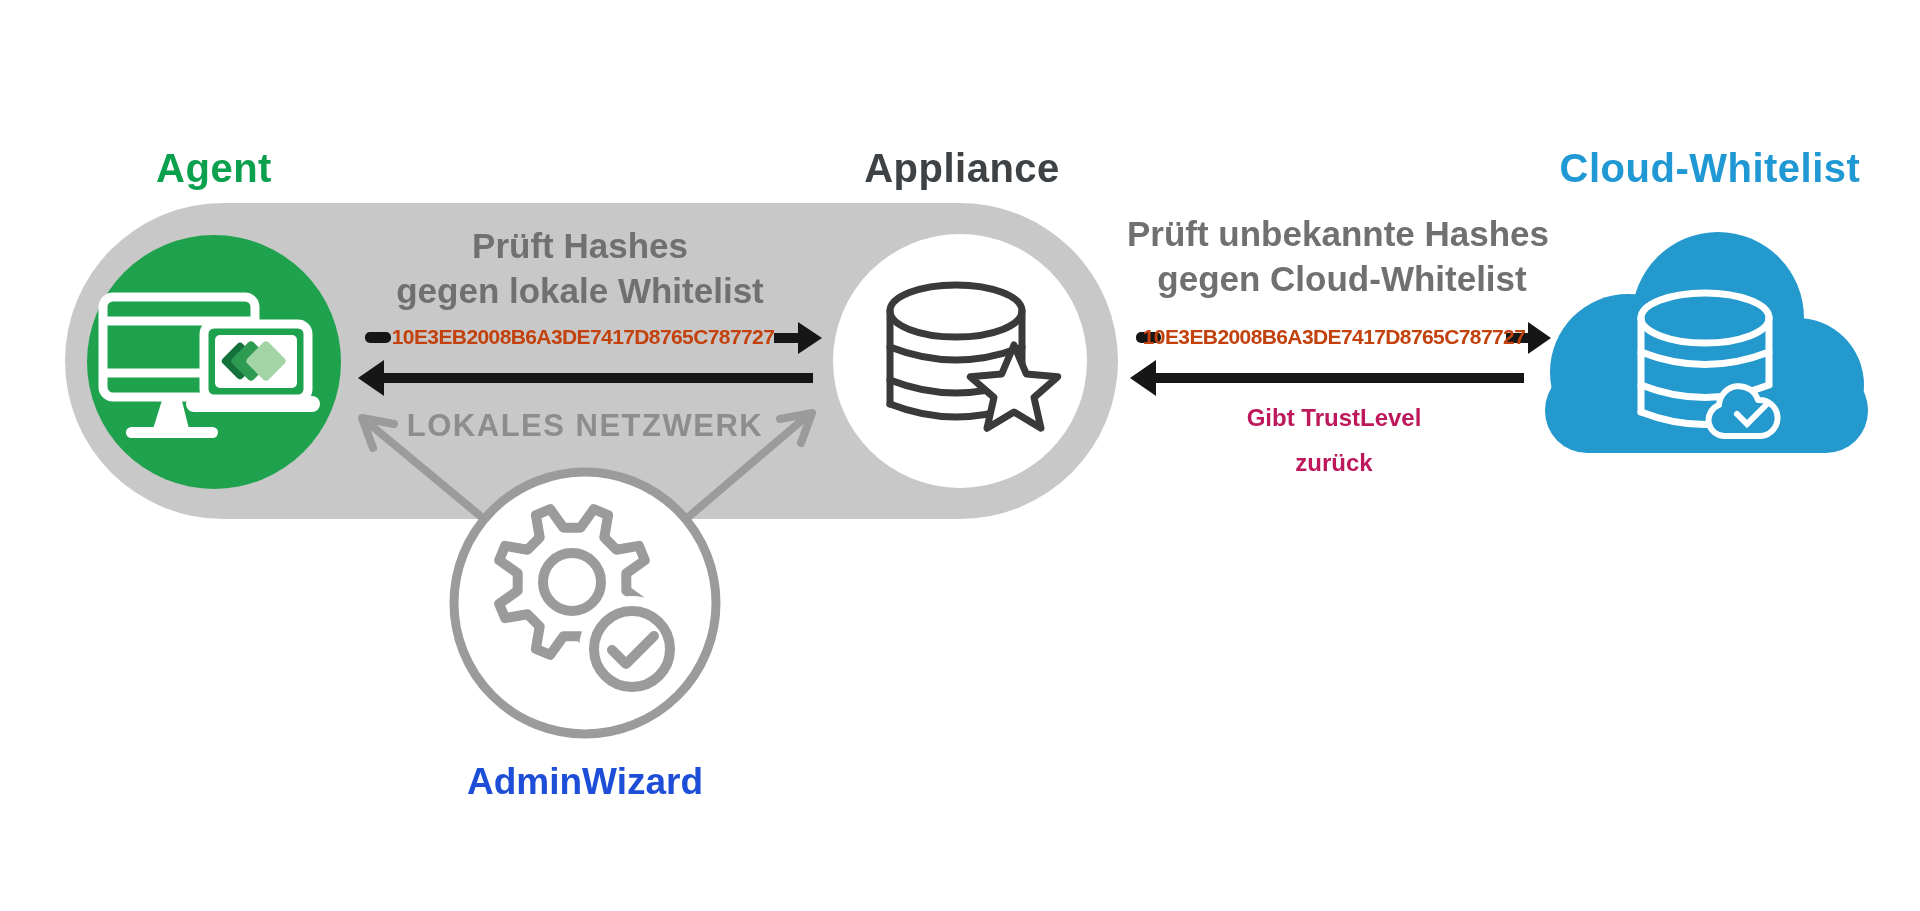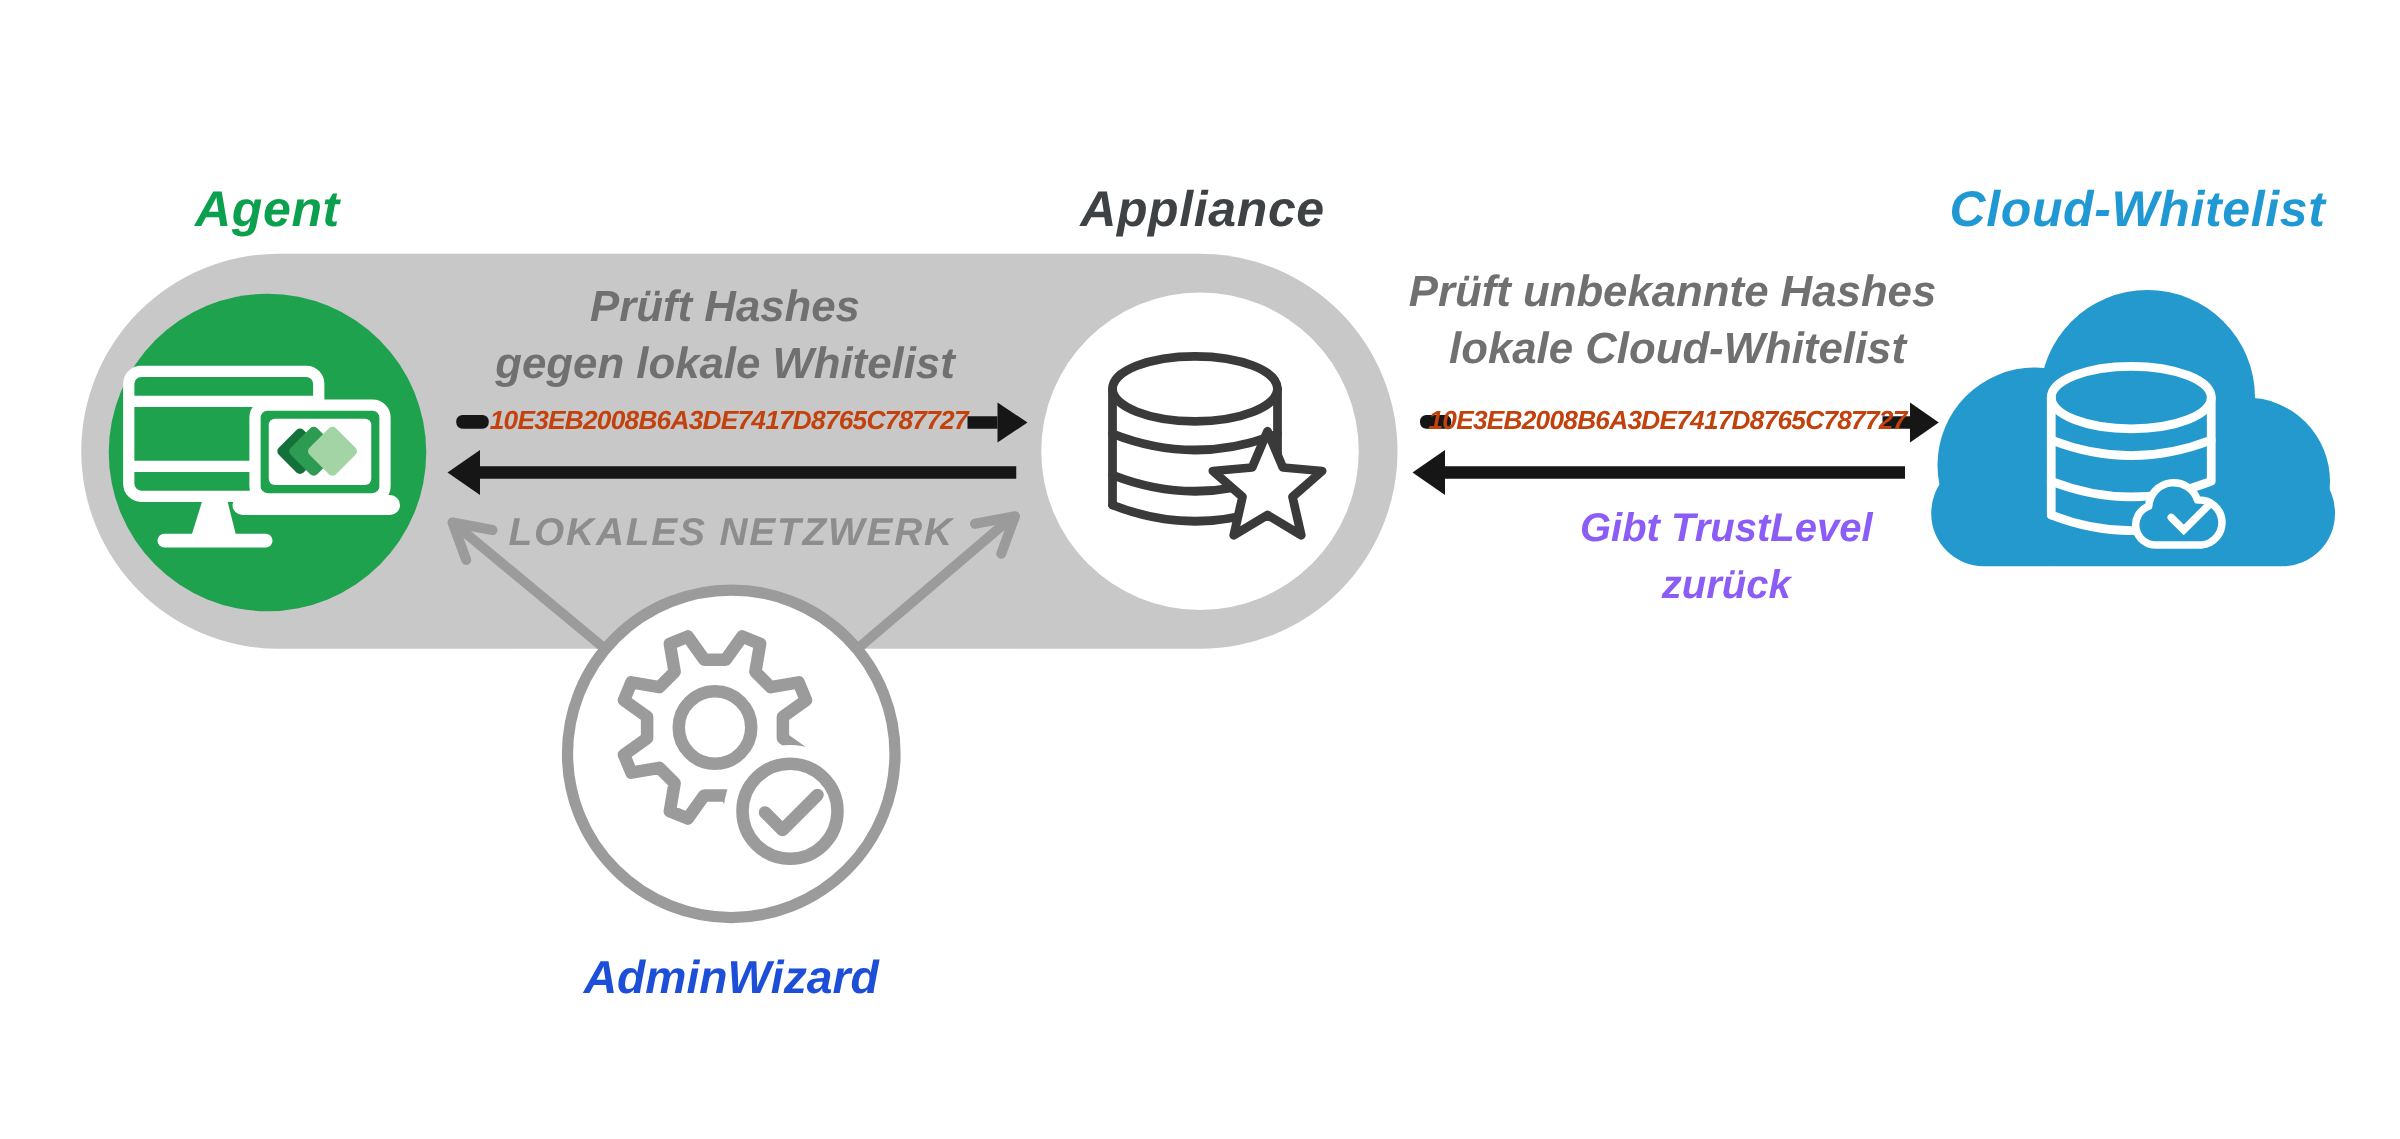--- a/index.html
+++ b/index.html
@@ -1,29 +1,29 @@
 <!DOCTYPE html>
 <html><head>
 <meta charset="utf-8">
 <style>
   html,body{margin:0;padding:0;background:#ffffff;}
   .stage{
     position:relative;width:1920px;height:911px;background:#ffffff;
-    font-family:"Liberation Sans", sans-serif;overflow:hidden;font-style:italic;
+    font-family:"Liberation Sans", sans-serif;overflow:hidden;
   }
   .stage svg{position:absolute;left:0;top:0;}
   .txt{position:absolute;transform:translateX(-50%);white-space:nowrap;text-align:center;}
   .node-label{font-size:40px;font-weight:700;letter-spacing:.5px;}
   .node-label.agent{color:#0BA04E;}
   .node-label.appliance{color:#3E4245;}
   .node-label.cloud{color:#2098D4;}
   .flow-line{font-size:35px;font-weight:700;color:#707070;}
   .hash{font-size:21px;font-weight:700;color:#c2410c;letter-spacing:-0.6px;}
   .network{font-size:31px;font-weight:700;color:#8D8D8D;letter-spacing:1.5px;}
-  .return-line{font-size:32px;font-weight:700;color:#8b5cf6;margin-left:47px;}
+  .return-line{font-size:24px;font-weight:700;color:#be185d;}
   .admin-label{font-size:37px;font-weight:700;color:#1d4ed8;}
 </style>
 </head>
 <body>
 
 <div class="stage">
 
   <svg width="1920" height="911" viewBox="0 0 1920 911">
 
     <rect x="65" y="203" width="1053" height="316" rx="158" fill="#C8C8C8"></rect>
@@ -118,19 +118,19 @@
   <div class="txt node-label agent" style="left:214px;top:146px;">Agent</div>
   <div class="txt node-label appliance" style="left:962px;top:146px;">Appliance</div>
   <div class="txt node-label cloud" style="left:1710px;top:146px;">Cloud-Whitelist</div>
 
   <div class="txt flow-line" style="left:580px;top:271px;">gegen lokale Whitelist</div>
   <div class="txt flow-line" style="left:580px;top:226px;">Prüft Hashes</div>
   <div class="txt hash" style="left:583px;top:325px;">10E3EB2008B6A3DE7417D8765C787727</div>
   <div class="txt flow-line" style="left:1338px;top:214px;">Prüft unbekannte Hashes</div>
 
   <div class="txt network" style="left:585px;top:408px;">LOKALES NETZWERK</div>
-  <div class="txt flow-line" style="left:1342px;top:259px;">lokale Cloud-Whitelist</div>
+  <div class="txt flow-line" style="left:1342px;top:259px;">gegen Cloud-Whitelist</div>
   <div class="txt hash" style="left:1334px;top:325px;">10E3EB2008B6A3DE7417D8765C787727</div>
   <div class="txt return-line" style="left:1334px;top:404px;">Gibt TrustLevel</div>
   <div class="txt return-line" style="left:1334px;top:449px;">zurück</div>
 
   <div class="txt admin-label" style="left:585px;top:761px;">AdminWizard</div>
 </div>
 
 </body></html>

